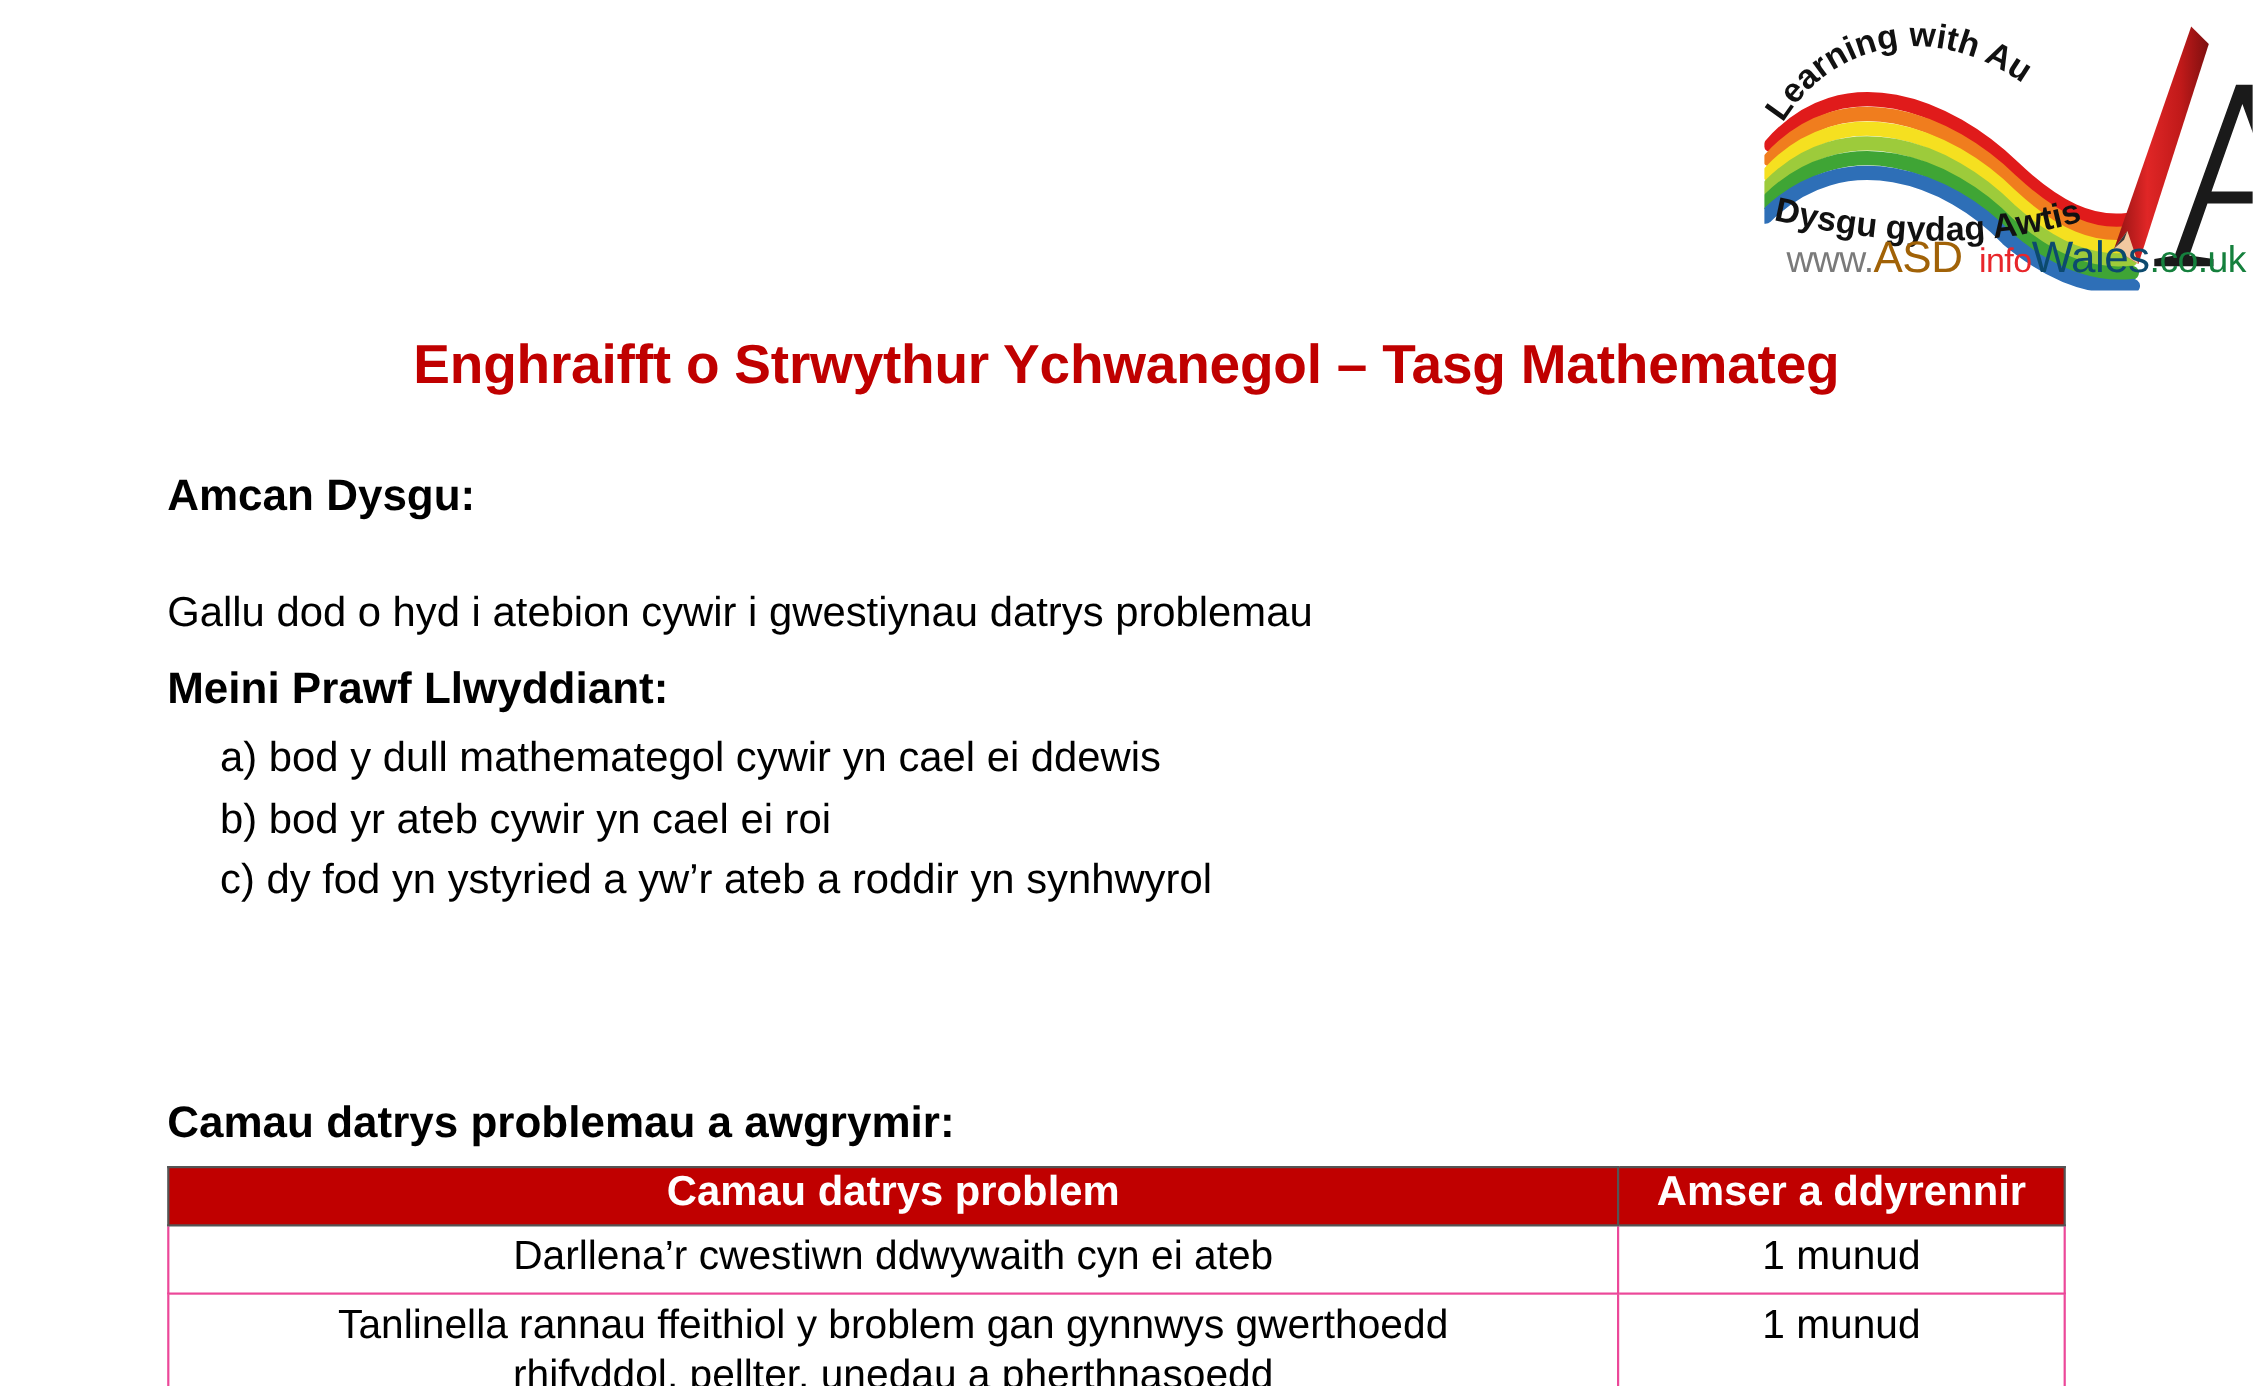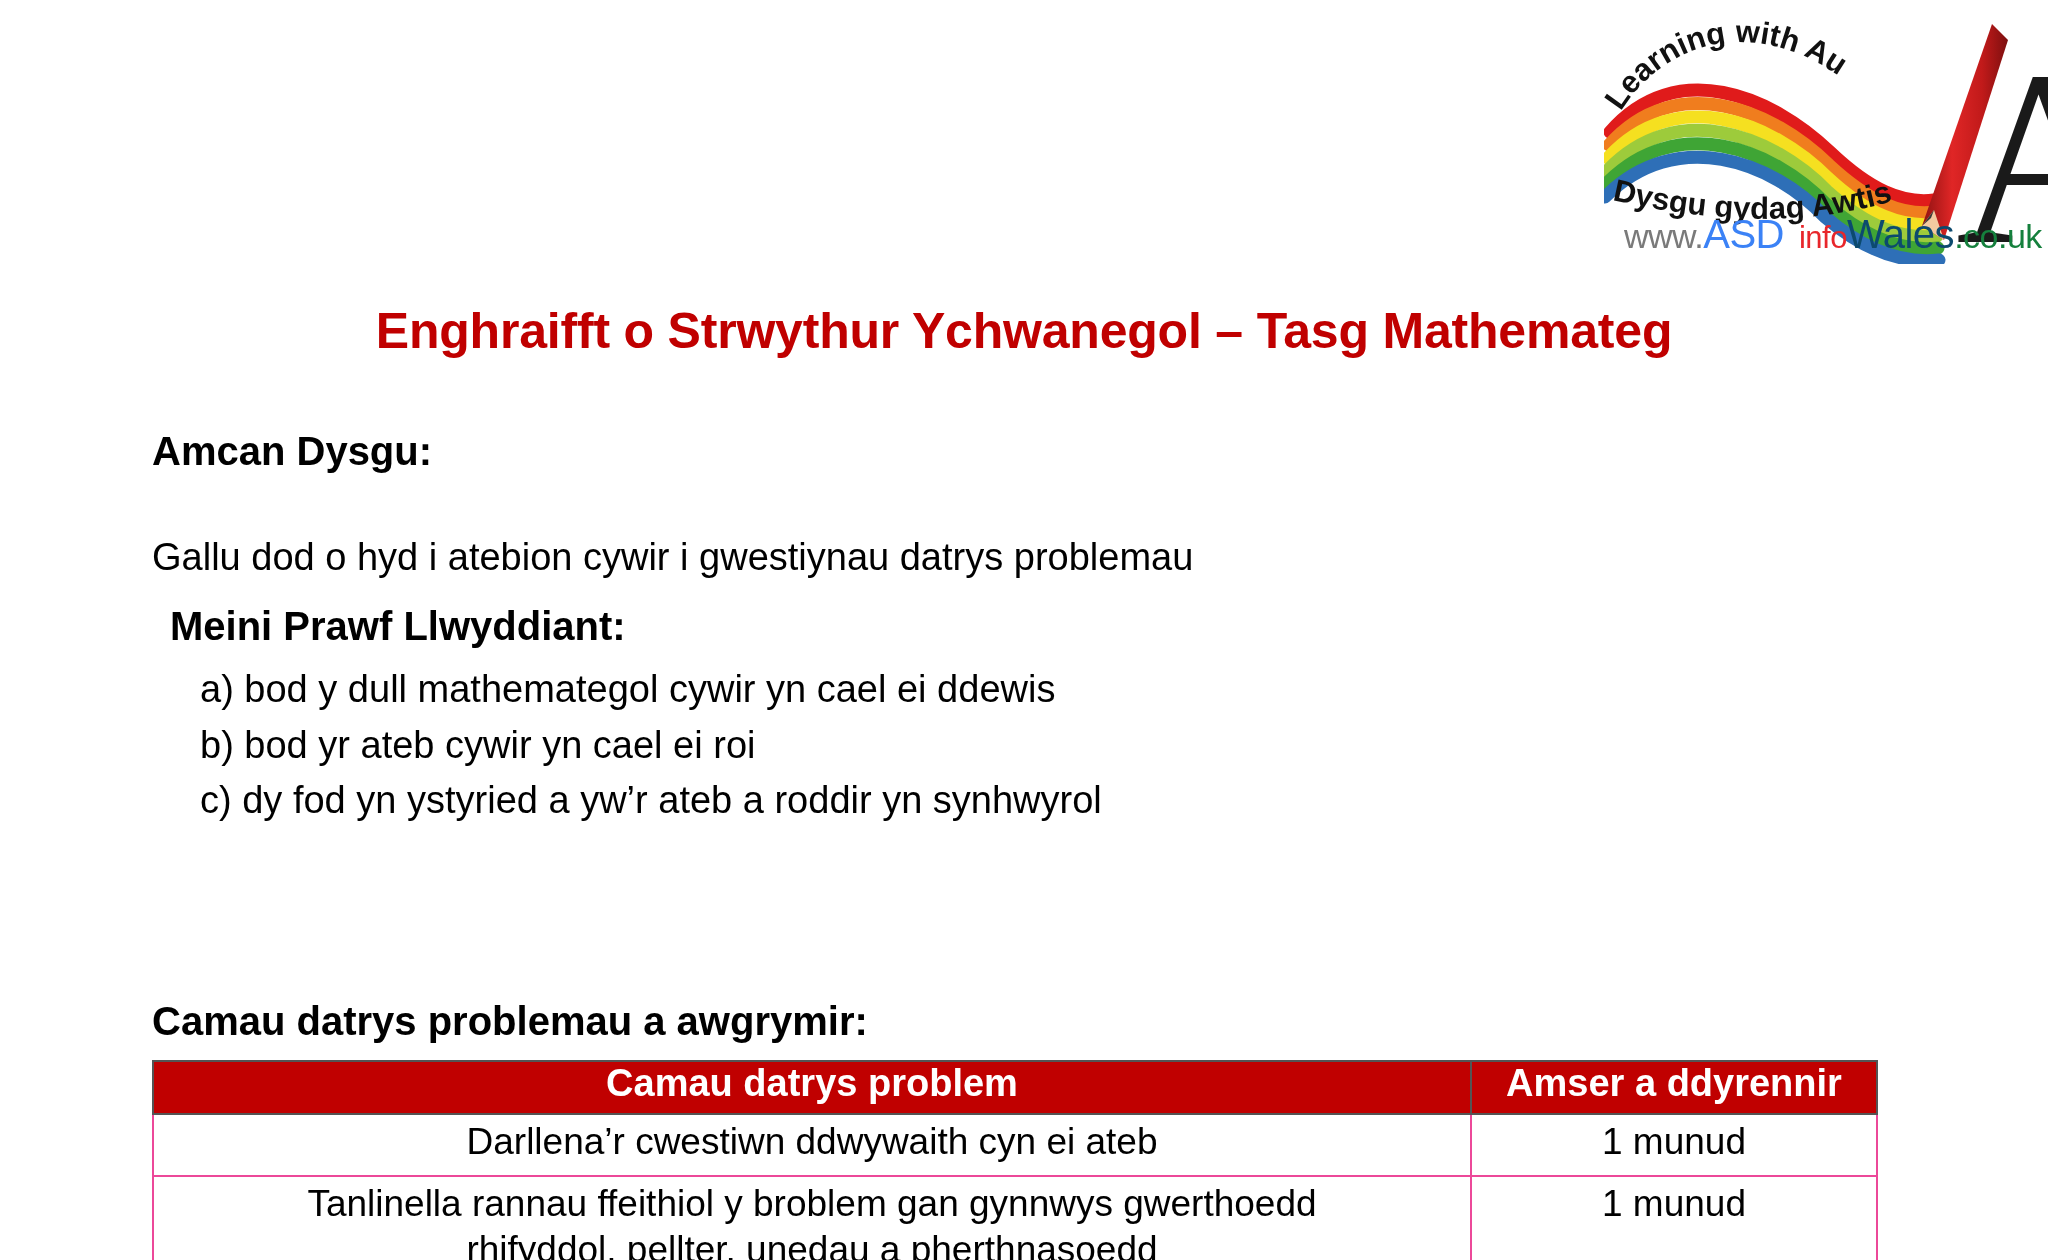--- a/index.html
+++ b/index.html
@@ -59,21 +59,21 @@
     line-height: 1.12;
   }
   .crit-line {
     font-size: 38px;
     line-height: 1.12;
     white-space: nowrap;
   }
 
   #objective-heading { top: 430px; }
   #objective-text    { top: 492px; margin-top: 44px; }
-  #criteria-heading  { top: 605px; margin-left: 18px; }
+  #criteria-heading  { top: 605px; }
   #criteria-list     { top: 668px; }
   #criteria-list .crit-line { margin-bottom: 13px; margin-left: 48px; }
   #steps-heading     { top: 1000px; }
 
   
   #steps-table {
     position: absolute;
     left: 152px;
     top: 1060px;
     width: 1724px;
@@ -151,21 +151,21 @@
     <text font-family="'Liberation Sans', sans-serif" font-size="31" font-weight="bold" fill="#111111">
       <textPath href="#arcBottom" startOffset="0%">Dysgu gydag Awtistiaeth</textPath>
     </text>
 
     <text x="20" y="254" font-family="'Liberation Sans', sans-serif" font-size="0">
     </text>
   </svg>
 
   <div style="position:absolute; left:20px; top:208px; width:424px;
               font-size:34px; letter-spacing:-0.5px; white-space:nowrap;">
-    <span style="color:#7A7A7A;">www.</span><span style="color:#3b82f6; font-size:40px;">ASD</span><span style="color:#E8262B; font-size:31px;margin-left:15px;">info</span><span style="color:#0c4a6e; font-size:40px;">Wales</span><span style="color:#15803d;">.co.uk</span>
+    <span style="color:#7A7A7A;">www.</span><span style="color:#a16207; font-size:40px;">ASD</span><span style="color:#E8262B; font-size:31px;margin-left:15px;">info</span><span style="color:#0c4a6e; font-size:40px;">Wales</span><span style="color:#15803d;">.co.uk</span>
   </div>
 </div>
 
 <div id="title">Enghraifft o Strwythur Ychwanegol – Tasg Mathemateg</div>
 
 <div class="block heading" id="objective-heading">Amcan Dysgu:</div>
 <div class="block para" id="objective-text">Gallu dod o hyd i atebion cywir i gwestiynau datrys problemau</div>
 
 <div class="block heading" id="criteria-heading">Meini Prawf Llwyddiant:</div>
 <div class="block" id="criteria-list">

